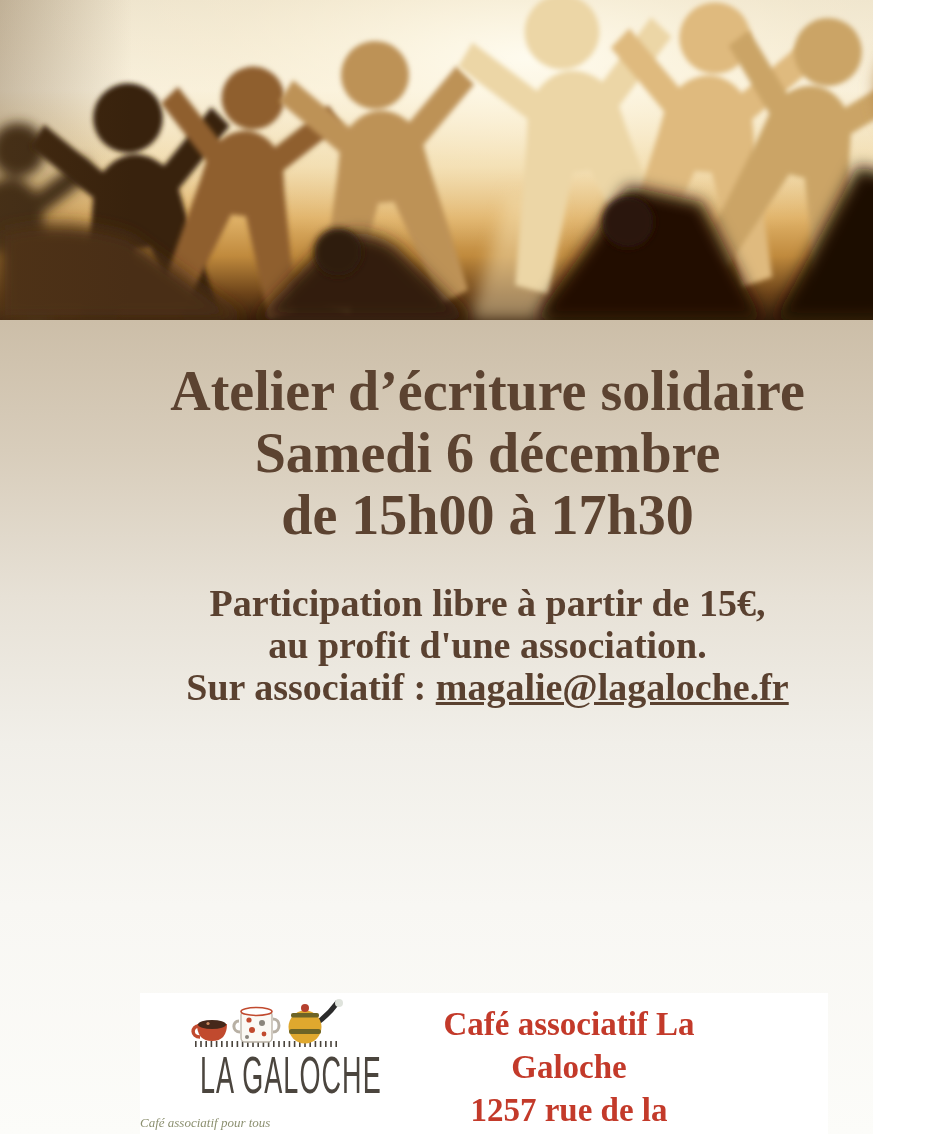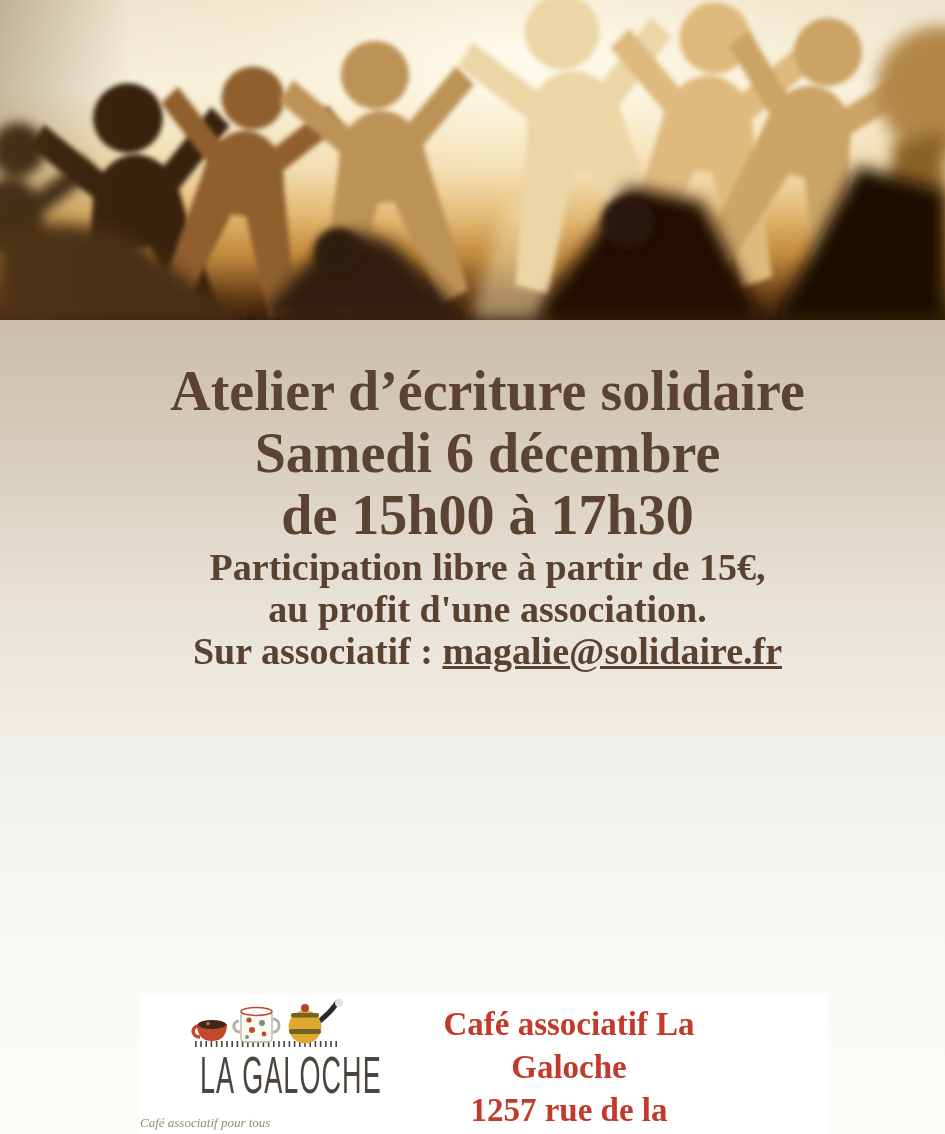--- a/index.html
+++ b/index.html
@@ -1,31 +1,31 @@
 <!DOCTYPE html>
 <html><head>
 <meta charset="utf-8">
 <style>
   html,body{margin:0;padding:0;background:#ffffff;}
   .flyer{
-    position:relative;width:945px;height:1134px;overflow:hidden;
+    position:relative;width:873px;height:1134px;overflow:hidden;
     background:#fdba74;font-family:"Liberation Serif",serif;
   }
   
   .hero{position:absolute;top:0;left:0;width:945px;height:320px;line-height:0;}
   
   .content{
     position:absolute;top:320px;left:0;width:915px;height:814px;
     padding-left:30px;text-align:center;color:#5a4130;
     background:linear-gradient(180deg,#ccbea8 0%,#d8cdbb 16%,#e7e1d6 34%,
                #f1efe9 52%,#f8f7f3 72%,#fcfcf9 100%);
   }
   .title{margin-top:40px;font-size:56px;line-height:62px;font-weight:bold;color:#5c4331;}
   .desc{margin-top:37px;font-size:46px;line-height:50px;font-weight:bold;}
-  .part{font-size:38px;line-height:42px;font-weight:bold;}
+  .part{margin-top:36px;font-size:38px;line-height:42px;font-weight:bold;}
   .email{text-decoration:underline;cursor:pointer;}
   
   .footer-card{
     position:absolute;left:140px;top:993px;width:688px;height:141px;
     background:#ffffff;display:flex;align-items:flex-start;
   }
   .logo-block{width:250px;padding-top:6px;text-align:left;}
   .logo-cups{display:block;margin:0 auto;}
   .logo-name{
     font-family:"Liberation Sans",sans-serif;font-size:52px;font-weight:400;
@@ -114,21 +114,21 @@
       <div>Atelier d’écriture solidaire</div>
       <div>Samedi 6 décembre</div>
       <div>de 15h00 à 17h30</div>
     </div>
 
 
     <div class="part">
       <div>Participation libre à partir de 15€,</div>
       <div>au profit d'une association.</div>
       <div>
-        <span>Sur associatif : </span><span class="email">magalie@solidaire.fr</span>
+        <span>Sur associatif : </span><span class="email">magalie@lagaloche.fr</span>
       </div>
     </div>
   </div>
 
   <div class="footer-card">
 
     <div class="logo-block">
       <svg class="logo-cups" width="160" height="52" viewBox="0 0 160 52">
 
         <g>

